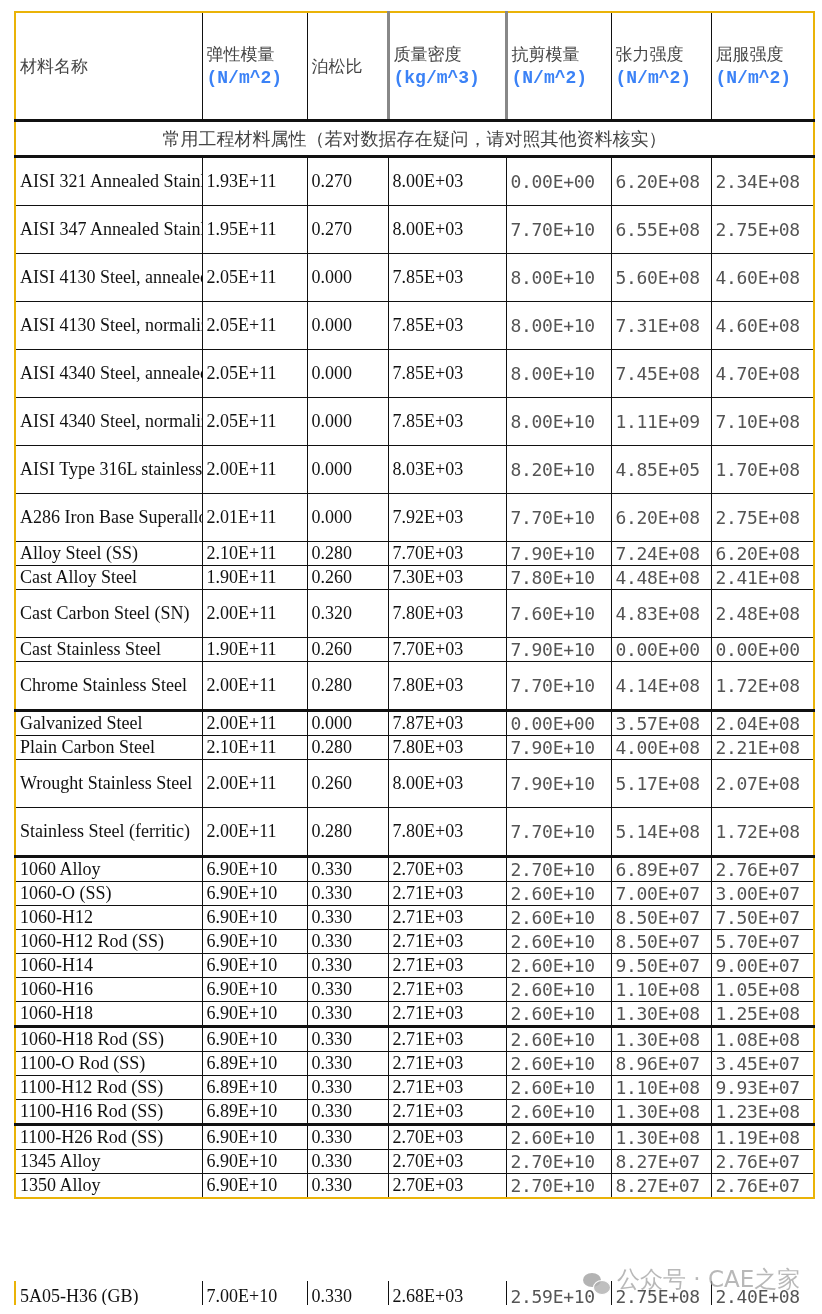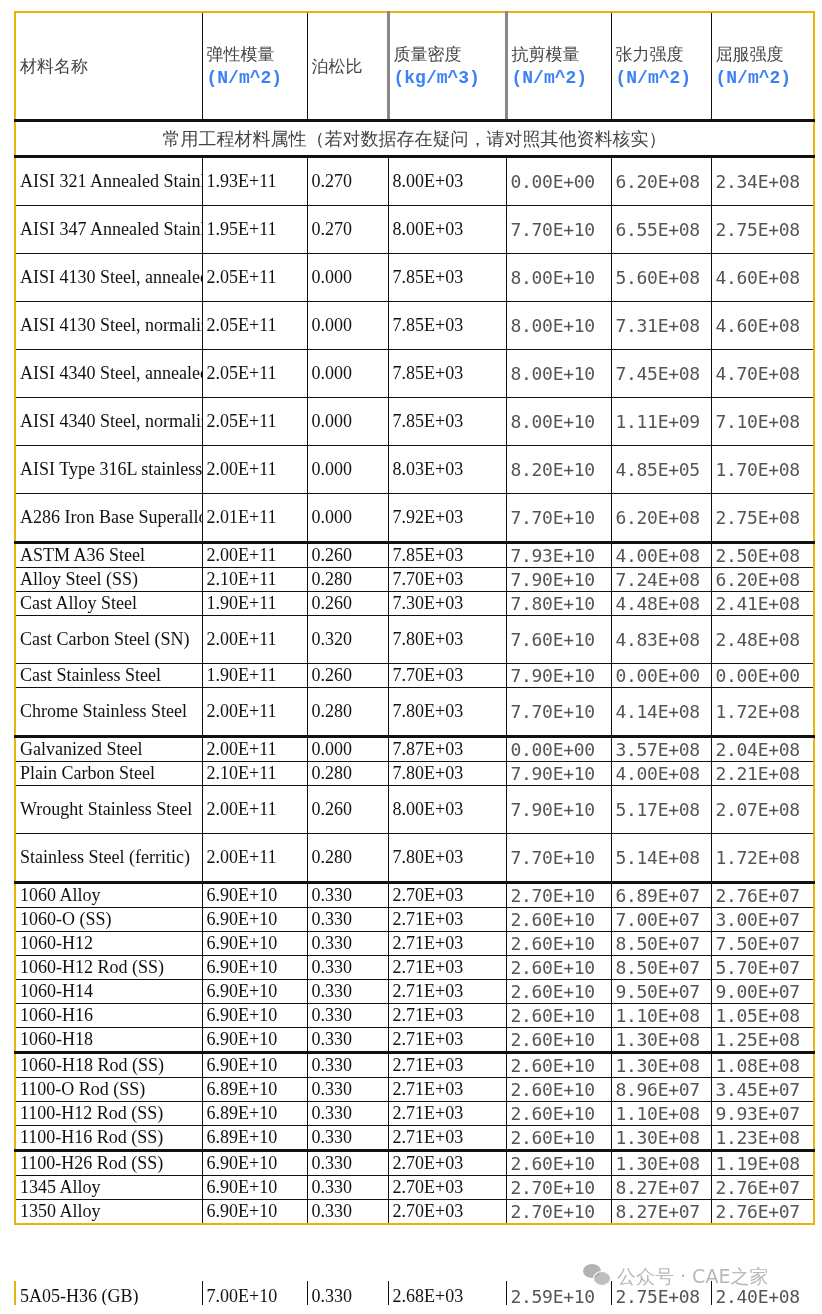--- a/index.html
+++ b/index.html
@@ -100,25 +100,25 @@
       border-top: none;
       border-bottom: 3px solid #111;
       margin-top: -9px;
     }
     .partial-clip table.mat td { height: 30px; vertical-align: top; padding-top: 12px; }
     .watermark {
       position: absolute;
       left: 583px;
       top: 1264px;
       font-family: "DejaVu Sans", sans-serif;
-      font-size: 19px;
+      font-size: 23px;
       color: rgba(160,160,160,0.75);
       white-space: nowrap;
       display: flex;
-      align-items: flex-start;
+      align-items: flex-end;
       gap: 6px;
       pointer-events: none;
     }
     .wechat-icon {
       position: relative;
       width: 28px;
       height: 22px;
       display: inline-block;
     }
     .wechat-icon .b1 {
@@ -243,29 +243,20 @@
           <td class="num-mono">1.70E+08</td>
         </tr>
         <tr class="r2">
           <td class="name">A286 Iron Base Superalloy</td>
           <td class="num-serif">2.01E+11</td>
           <td class="num-serif">0.000</td>
           <td class="num-serif">7.92E+03</td>
           <td class="num-mono">7.70E+10</td>
           <td class="num-mono">6.20E+08</td>
           <td class="num-mono">2.75E+08</td>
-        </tr>
-        <tr class="r1 thick">
-          <td class="name">ASTM A36 Steel</td>
-          <td class="num-serif">2.00E+11</td>
-          <td class="num-serif">0.260</td>
-          <td class="num-serif">7.85E+03</td>
-          <td class="num-mono">7.93E+10</td>
-          <td class="num-mono">4.00E+08</td>
-          <td class="num-mono">2.50E+08</td>
         </tr>
         <tr class="r1">
           <td class="name">Alloy Steel (SS)</td>
           <td class="num-serif">2.10E+11</td>
           <td class="num-serif">0.280</td>
           <td class="num-serif">7.70E+03</td>
           <td class="num-mono">7.90E+10</td>
           <td class="num-mono">7.24E+08</td>
           <td class="num-mono">6.20E+08</td>
         </tr>

